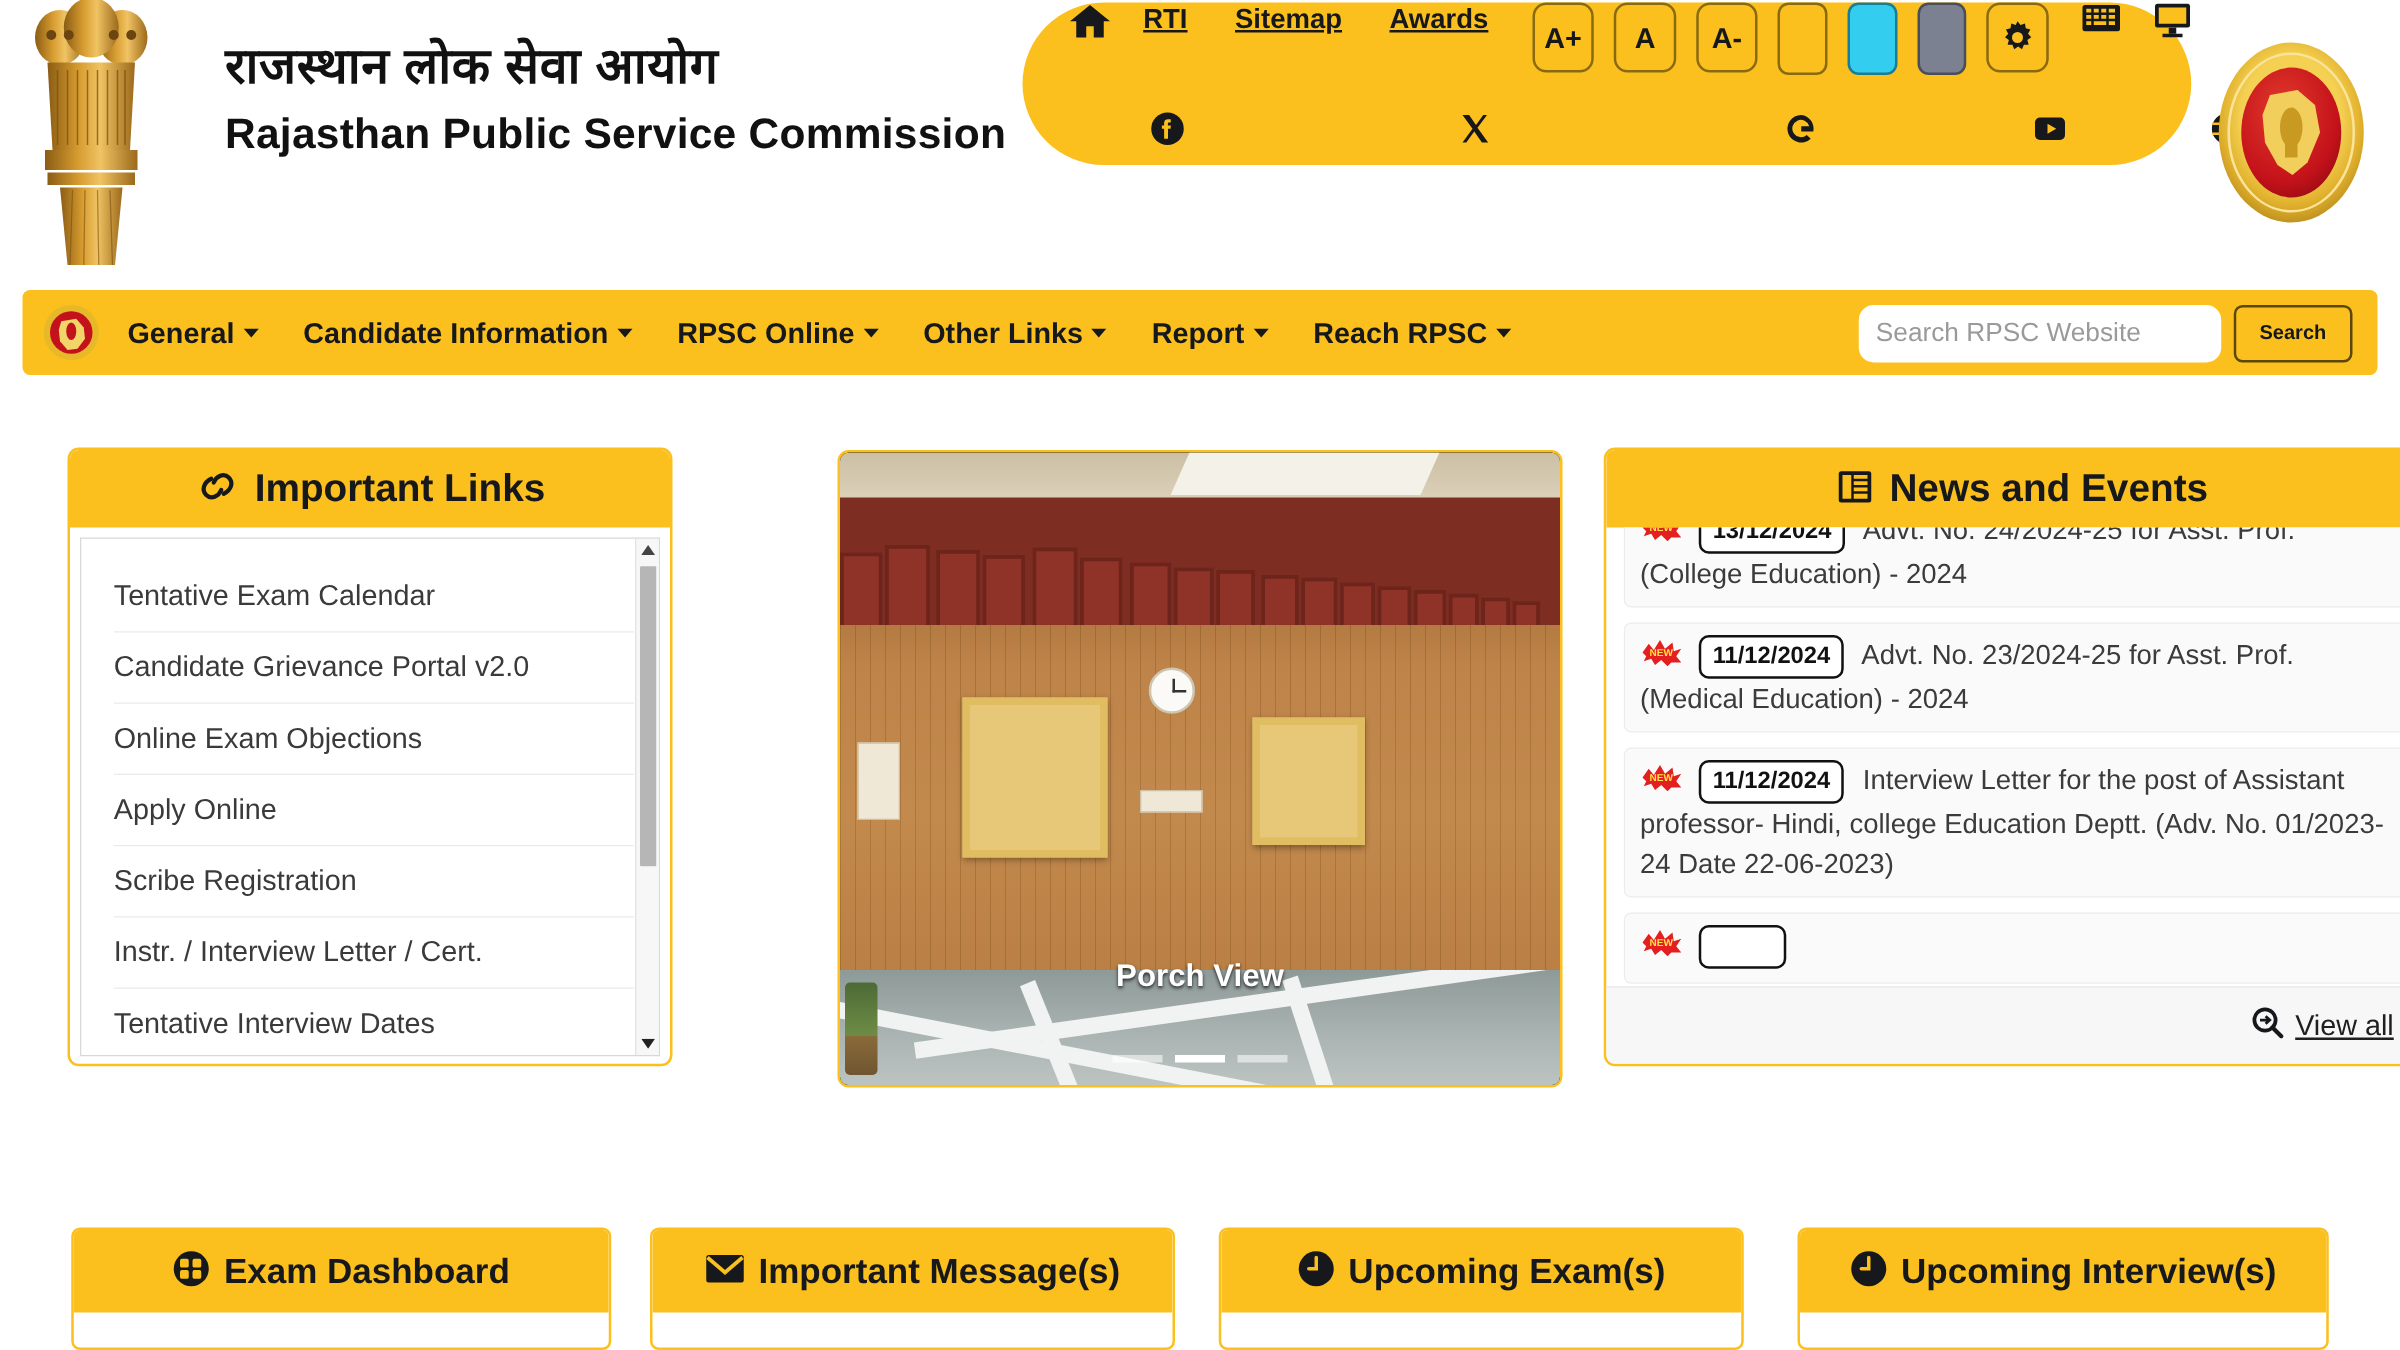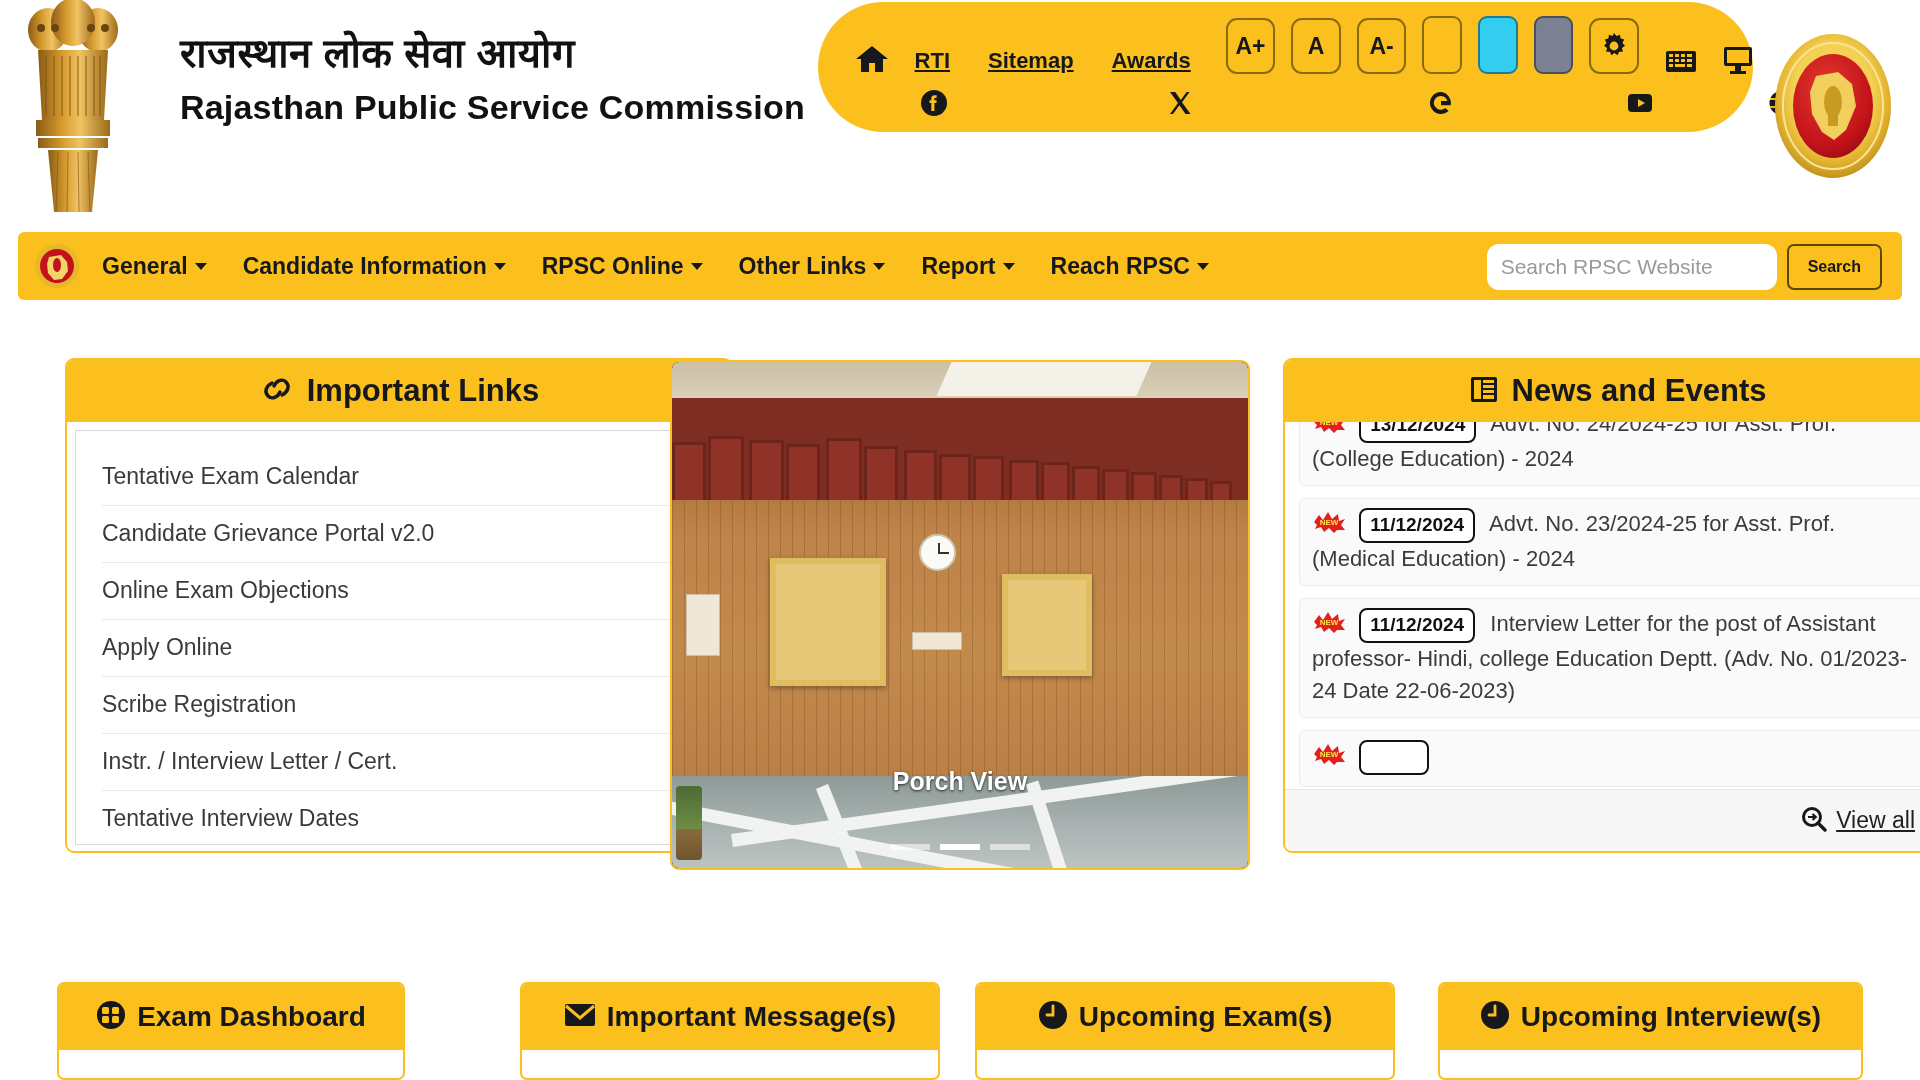--- a/index.html
+++ b/index.html
@@ -34,21 +34,21 @@
 
   
   .util-pill {
     position: absolute; left: 818px; top: 2px;
     width: 935px; height: 130px;
     background: #FBC01D;
     border-radius: 66px;
   }
   .util-row1 {
     position: absolute; left: 0; top: 0; width: 100%; height: 72px;
-    display: flex; align-items: flex-end; gap: 0px; padding-left: 30px;
+    display: flex; align-items: flex-start; gap: 0px; padding-left: 30px;
   }
   .util-row2 {
     position: absolute; left: 0; top: 72px; width: 100%; height: 58px;
     display: flex; align-items: center;
   }
   .home-ico { width: 48px; display: flex; justify-content: center; }
   .util-link {
     font-size: 22px; font-weight: 700; color: #16181c;
     text-decoration: underline; margin: 0 19px;
     white-space: nowrap; cursor: pointer;
@@ -143,21 +143,21 @@
     background: #FBC01D;
     height: 62px;
     display: flex; align-items: center; justify-content: center;
     gap: 12px;
   }
   .panel-head-txt {
     font-size: 31px; font-weight: 700; color: #16181c;
   }
 
   
-  #links-panel { left: 65px; top: 58px; width: 668px; height: 495px; }
+  #links-panel { left: 54px; top: 58px; width: 484px; height: 495px; }
   .links-body {
     position: relative;
     margin: 8px 8px 0 8px;
     height: 415px;
     border: 1px solid #d8d8d8;
     background: #fff;
     overflow: hidden;
   }
   .links-scrollarea { position: absolute; left: 0; top: 0; right: 20px; bottom: 0; padding: 18px 0 0 26px; }
   .link-item {
@@ -297,21 +297,21 @@
   .card {
     position: absolute; top: 0; height: 98px;
     border: 2px solid #FBC01D; border-radius: 7px;
     background: #fff; overflow: hidden;
   }
   .card-head {
     height: 66px; background: #FBC01D;
     display: flex; align-items: center; justify-content: center; gap: 11px;
   }
   .card-head-txt { font-size: 28px; font-weight: 700; color: #16181c; }
-  #card-0 { left: 57px;   width: 348px; }
+  #card-0 { left: 57px;   width: 432px; }
   #card-1 { left: 520px;  width: 420px; }
   #card-2 { left: 975px;  width: 420px; }
   #card-3 { left: 1438px; width: 425px; }
 </style>
 </head>
 <body>
 
 <div class="header">
 
   <div class="emblem-left">

